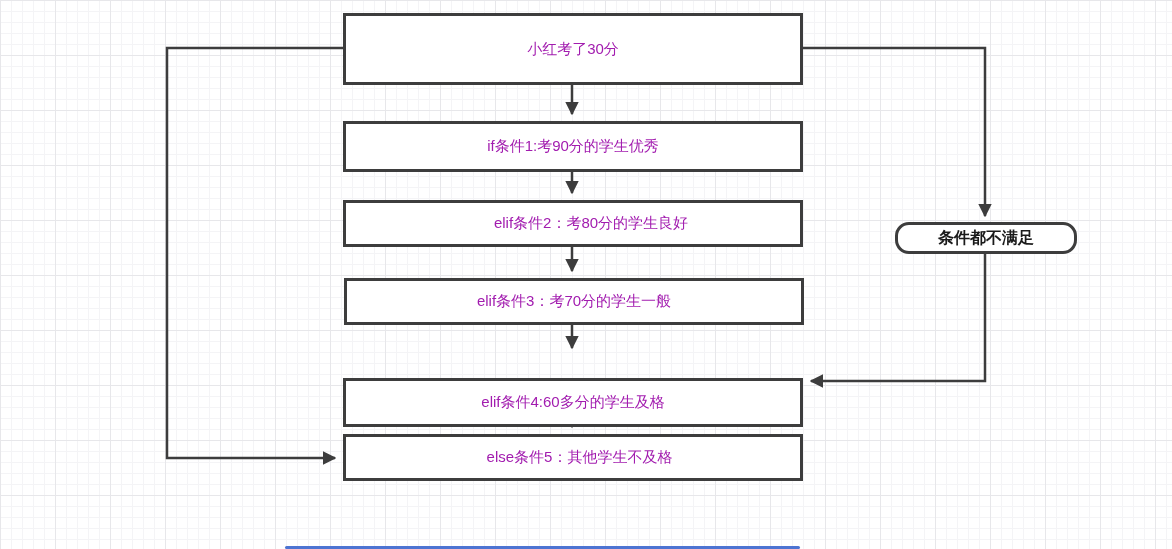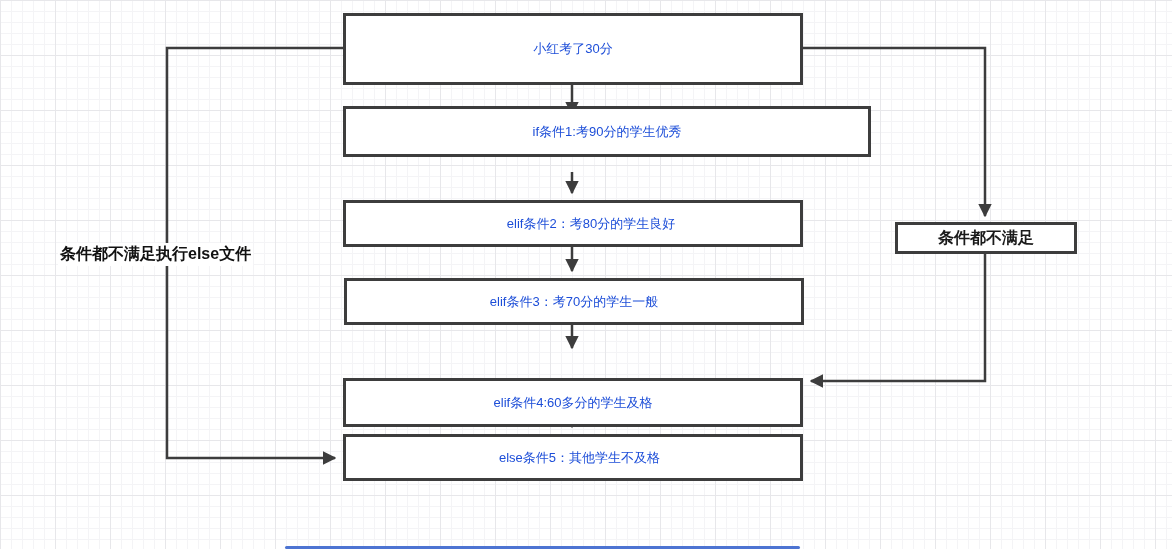--- a/index.html
+++ b/index.html
@@ -15,21 +15,21 @@
       linear-gradient(to right,#f4f4f6 1px,transparent 1px),
       linear-gradient(to bottom,#f4f4f6 1px,transparent 1px);
     background-size:55px 55px,55px 55px,11px 11px,11px 11px;
   }
   .node{
     position:absolute;
     background:#ffffff;
     border:3px solid #3d3d3d;
     box-sizing:border-box;
     display:flex;align-items:center;justify-content:center;
-    font-size:13px;color:#1d4ed8;
+    font-size:15px;color:#a21caf;
     text-align:center;
     cursor:default;
   }
   .node.bold{font-weight:bold;color:#1a1a1a;}
   .edge-label{
     position:absolute;
     font-size:16px;font-weight:bold;color:#111111;
     background:#ffffff;
     padding:1px 2px;
     white-space:nowrap;
@@ -60,29 +60,28 @@
       <path d="M572,325 L572,348" marker-end="url(#arrow)"></path>
       <path d="M572,404 L572,427" marker-end="url(#arrow)"></path>
       <path d="M803,48 L985,48 L985,216" marker-end="url(#arrow)"></path>
       <path d="M985,254 L985,381 L811,381" marker-end="url(#arrow)"></path>
       <path d="M343,48 L167,48 L167,458 L335,458" marker-end="url(#arrow)"></path>
     </g>
   </svg>
 
   <div class="node" style="left:343px;top:13px;width:460px;height:72px;">小红考了30分</div>
 
-  <div class="node" style="left:343px;top:106px;width:528px;height:51px;">if条件1:考90分的学生优秀</div>
+  <div class="node" style="left:343px;top:121px;width:460px;height:51px;">if条件1:考90分的学生优秀</div>
 
   <div class="node" style="left:343px;top:200px;width:460px;height:47px;padding-left:36px;">elif条件2：考80分的学生良好</div>
 
   <div class="node" style="left:344px;top:278px;width:460px;height:47px;">elif条件3：考70分的学生一般</div>
 
   <div class="node" style="left:343px;top:355px;width:460px;height:49px;margin-top:23px;">elif条件4:60多分的学生及格</div>
 
   <div class="node" style="left:343px;top:434px;width:460px;height:47px;padding-left:13px;">else条件5：其他学生不及格</div>
 
-  <div class="node bold" style="left:895px;top:222px;width:182px;height:32px;font-size:16px;">条件都不满足</div>
+  <div class="node bold" style="left:895px;top:222px;width:182px;height:32px;font-size:16px;border-radius:14px;">条件都不满足</div>
 
-  <div class="edge-label" style="left:58px;top:243px;">条件都不满足执行else文件</div>
 
   <div class="hscroll" style="background: rgb(77, 116, 210);"></div>
 
 </div>
 
 </body></html>

